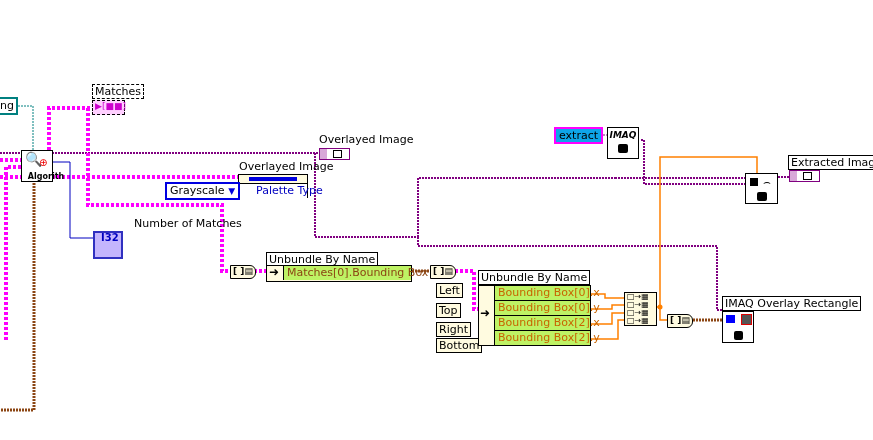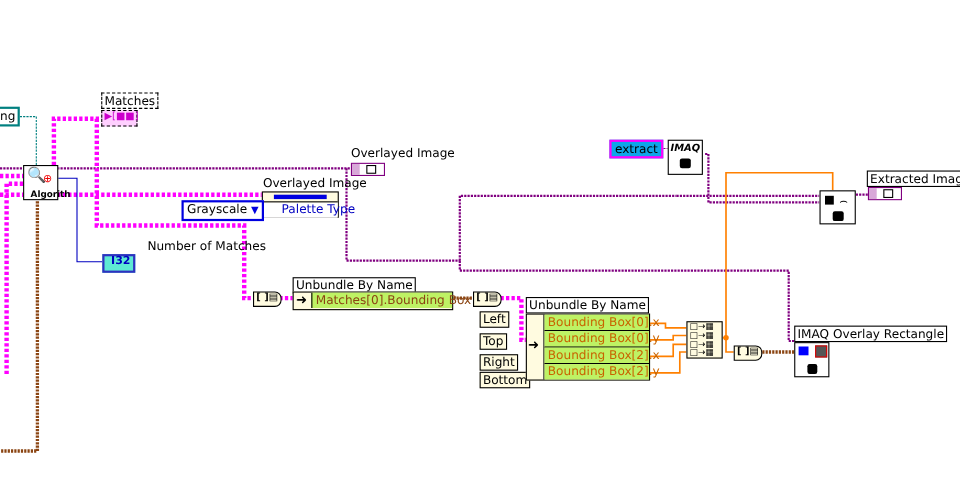--- a/index.html
+++ b/index.html
@@ -103,21 +103,21 @@
   </div>
   <div style="background:#fff;color:#0000c0;font-size:11px;line-height:14px;padding-left:17px;white-space:nowrap;">Palette Type</div>
 </div>
 
 <div class="enum" style="left:165px;top:182px;">
   <span>Grayscale</span>
   <span style="color:#0000e0;font-size:9px;">▼</span>
 </div>
 
 <div class="label" style="left:93px;top:217px;margin-left:41px;">Number of Matches</div>
-<div class="ind" style="left:93px;top:231px;width:30px;height:17px;border:2px solid #3030c0;background:#5eead4;">
+<div class="ind" style="left:93px;top:231px;width:30px;height:28px;border:2px solid #3030c0;background:#c4b5fd;">
   <span style="position:absolute;left:6px;top:-1px;font-size:10px;font-weight:bold;color:#0000c0;">I32</span>
 </div>
 
 <div class="arr" style="left:230px;top:265px;">[ ]▤</div>
 
 <div class="label box" style="left:266px;top:252px;">Unbundle By Name</div>
 <div class="ubn" style="left:266px;top:265px;width:146px;height:17px;">
   <div style="position:absolute;left:0;top:0;width:16px;height:15px;">
     <span style="position:absolute;left:2px;top:-1px;font-size:12px;">➜</span>
   </div>

